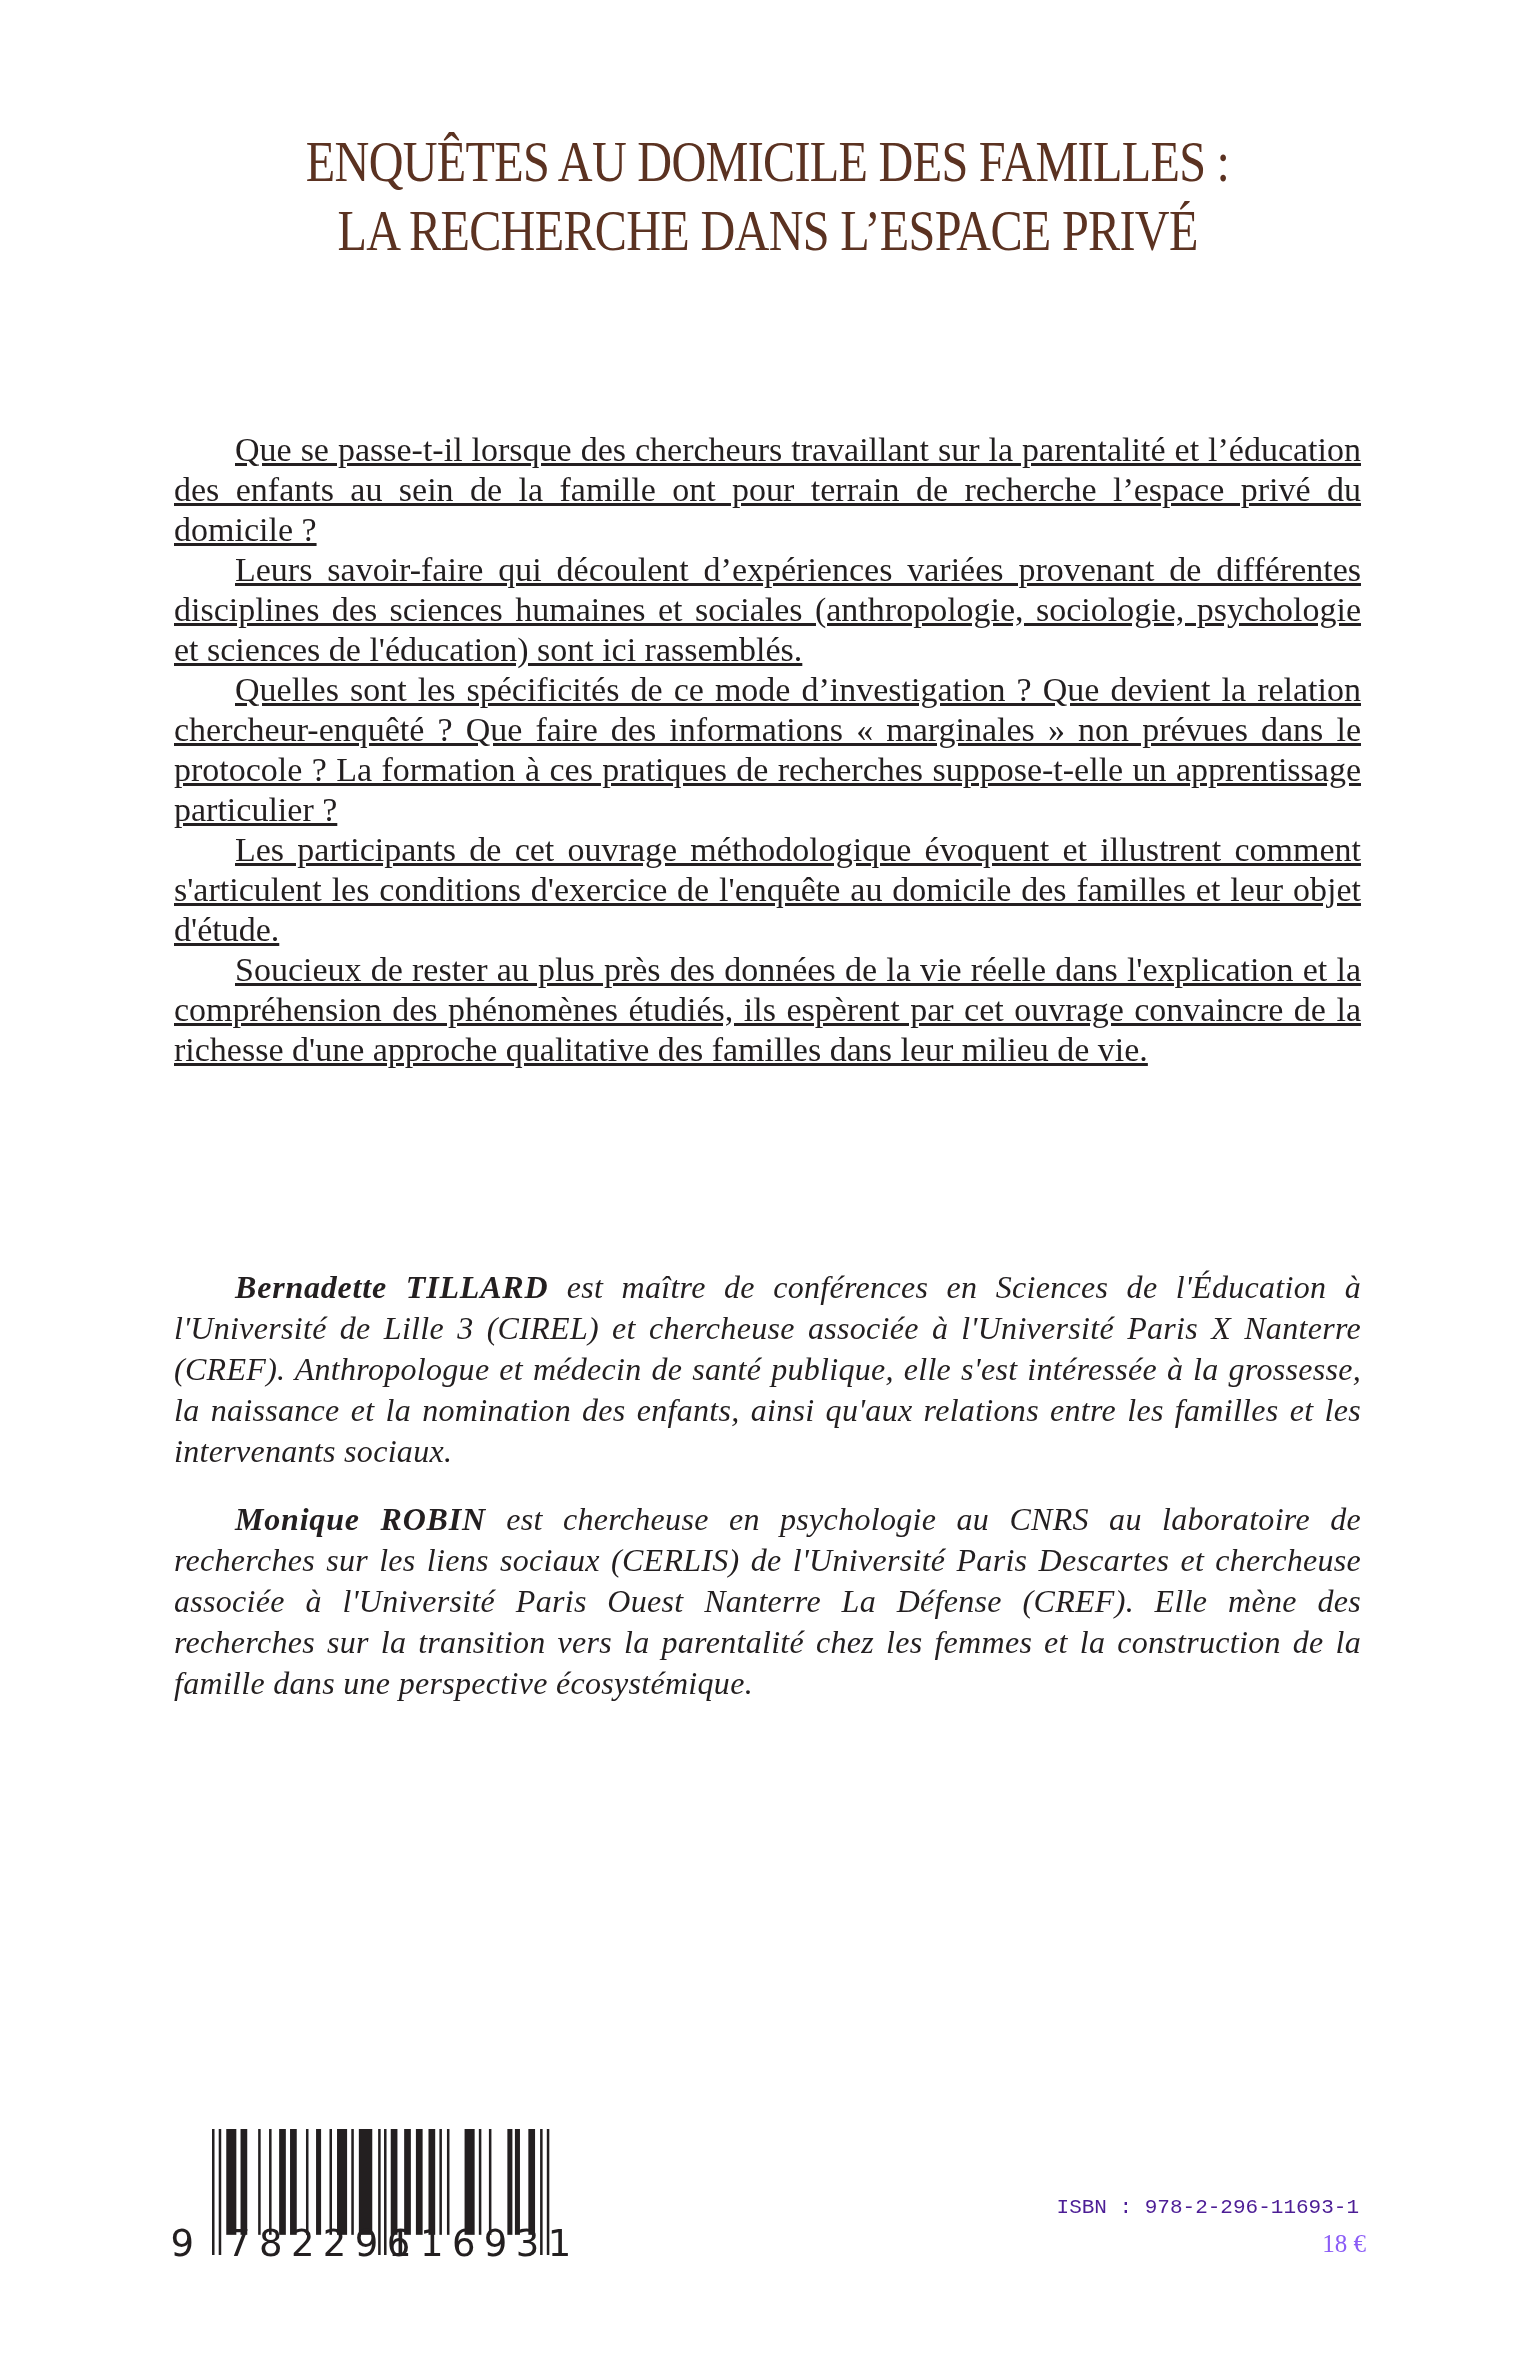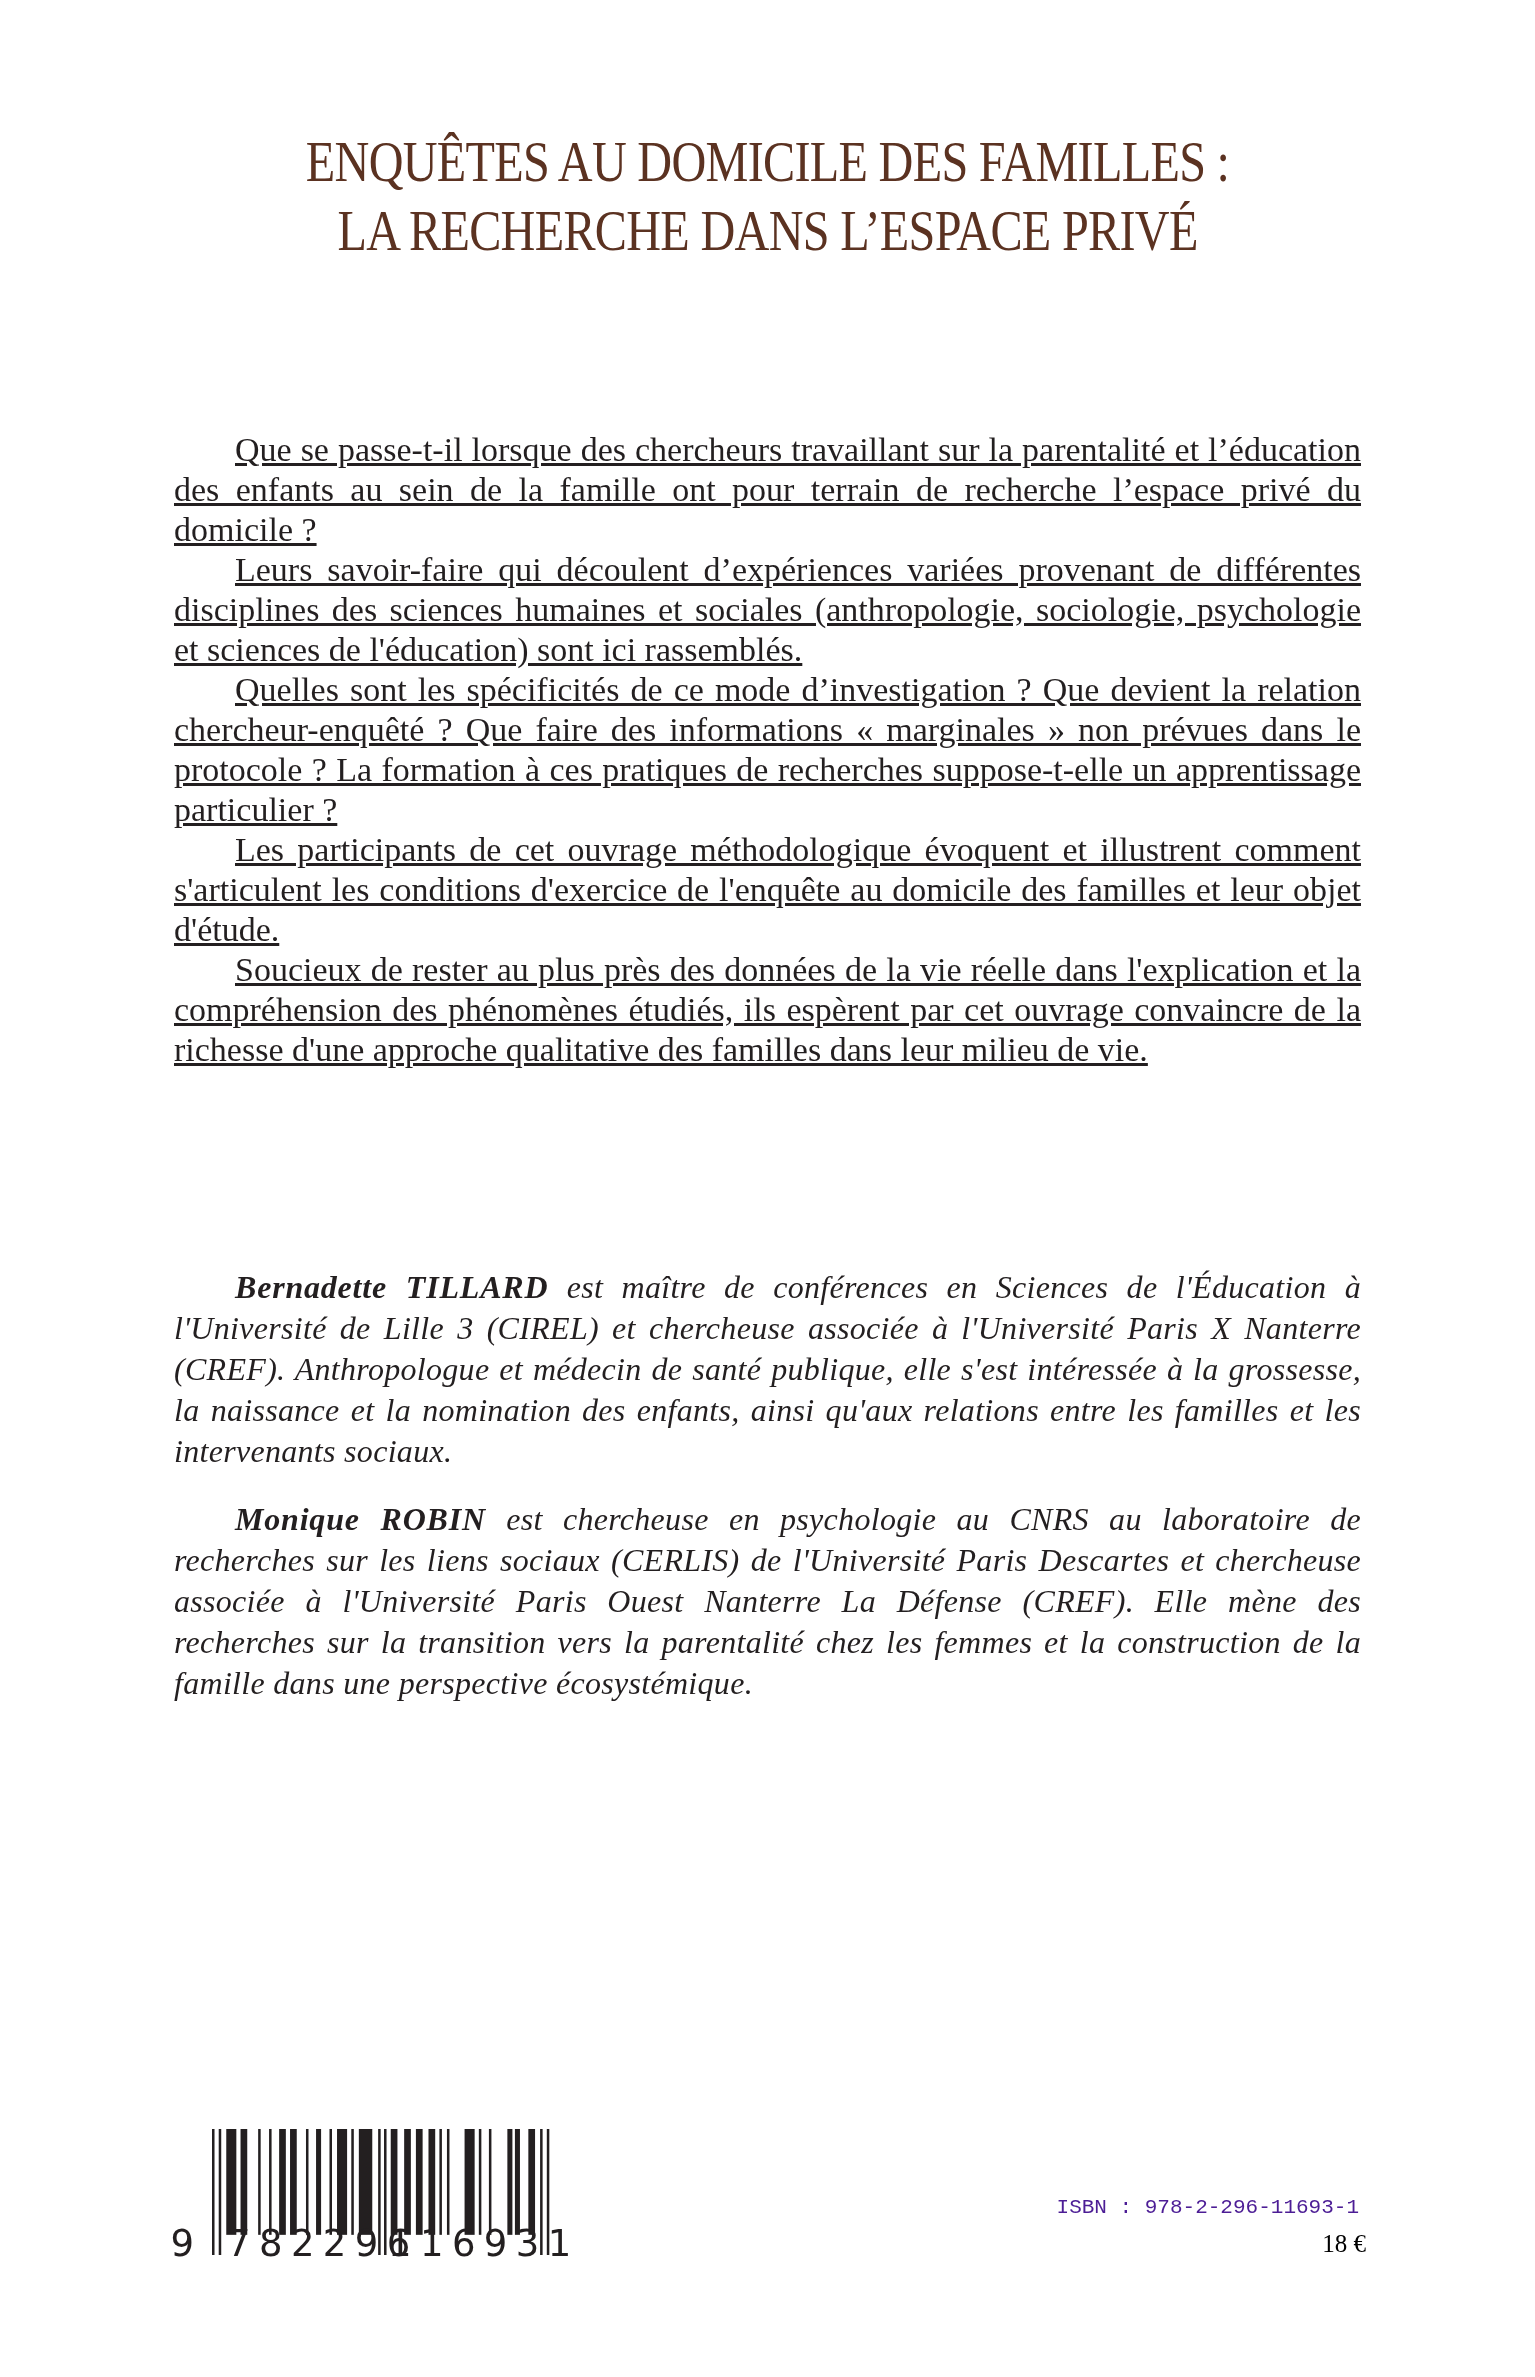--- a/index.html
+++ b/index.html
@@ -29,21 +29,21 @@
   .bar-digit {
     position: absolute; font-family: "DejaVu Sans", sans-serif; font-size: 37px; color: #231f20;
     top: 96px; line-height: 42px; letter-spacing: 8.4px;
   }
   .isbn {
     position: absolute; right: 176px; top: 2196px;
     font-family: Liberation Mono, monospace; font-size: 21px; color: #4c1d95;
   }
   .price {
     position: absolute; right: 169px; top: 2230px;
-    font-family: "Liberation Serif", "DejaVu Serif", serif; font-size: 25px; color: #000000;
+    font-family: "Liberation Serif", "DejaVu Serif", serif; font-size: 25px; color: #8b5cf6;
   }
 </style>
 </head>
 <body>
 
 <div class="title">
   <div>ENQUÊTES AU DOMICILE DES FAMILLES :</div>
   <div>LA RECHERCHE DANS L’ESPACE PRIVÉ</div>
 </div>
 

